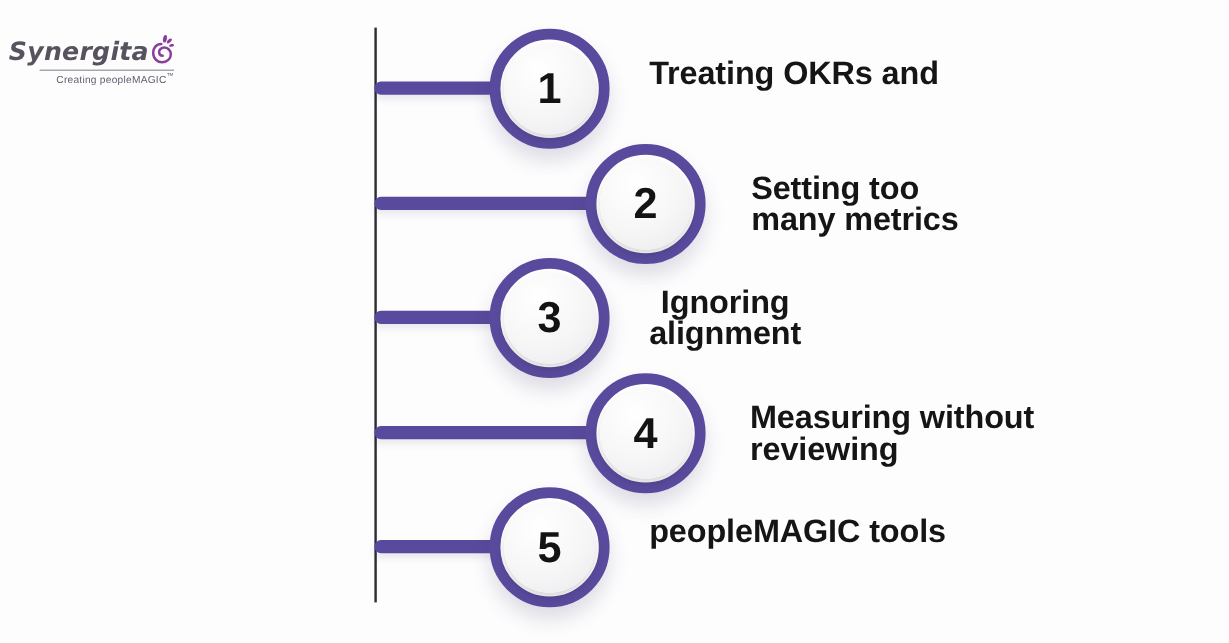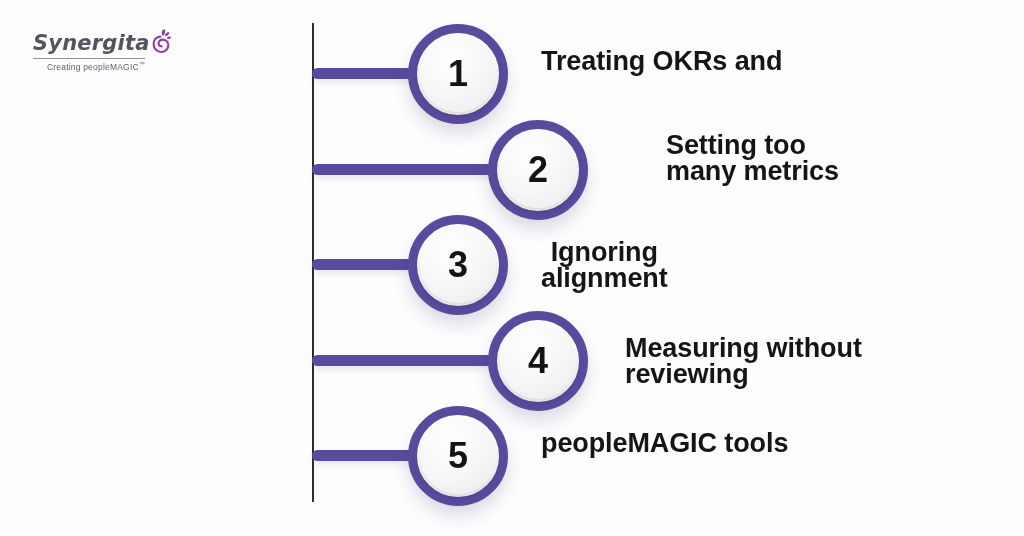--- a/index.html
+++ b/index.html
@@ -31,20 +31,21 @@
 
   
   .logo{
     position:absolute;
     left:33px; top:28px;
     width:112px;
   }
   .logo-row{
     display:flex;
     align-items:flex-end;
+    justify-content:flex-end;
   }
   .brand{
     font-family:"DejaVu Sans", sans-serif;
     font-style:italic;
     font-weight:600;
     font-size:21px;
     letter-spacing:0.2px;
     color:var(--brand-text);
     line-height:1.1;
   }
@@ -120,21 +121,21 @@
     letter-spacing:-0.1px;
   }
 
   
   .item1 .connector{left:312px; top:68px;  width:146px;}
   .item1 .circle   {left:408px; top:24px;}
   .item1 .label    {left:541px; top:48px;}
 
   .item2 .connector{left:312px; top:164px; width:226px;}
   .item2 .circle   {left:488px; top:120px;}
-  .item2 .label    {left:626px; top:132px;margin-left:40px;}
+  .item2 .label    {left:626px; top:144px;}
 
   .item3 .connector{left:312px; top:259px; width:146px;}
   .item3 .circle   {left:408px; top:215px;}
   .item3 .label    {left:541px; top:239px;text-align:center;}
 
   .item4 .connector{left:312px; top:355px; width:226px;}
   .item4 .circle   {left:488px; top:311px;}
   .item4 .label    {left:625px; top:335px;}
 
   .item5 .connector{left:312px; top:450px; width:146px;}

